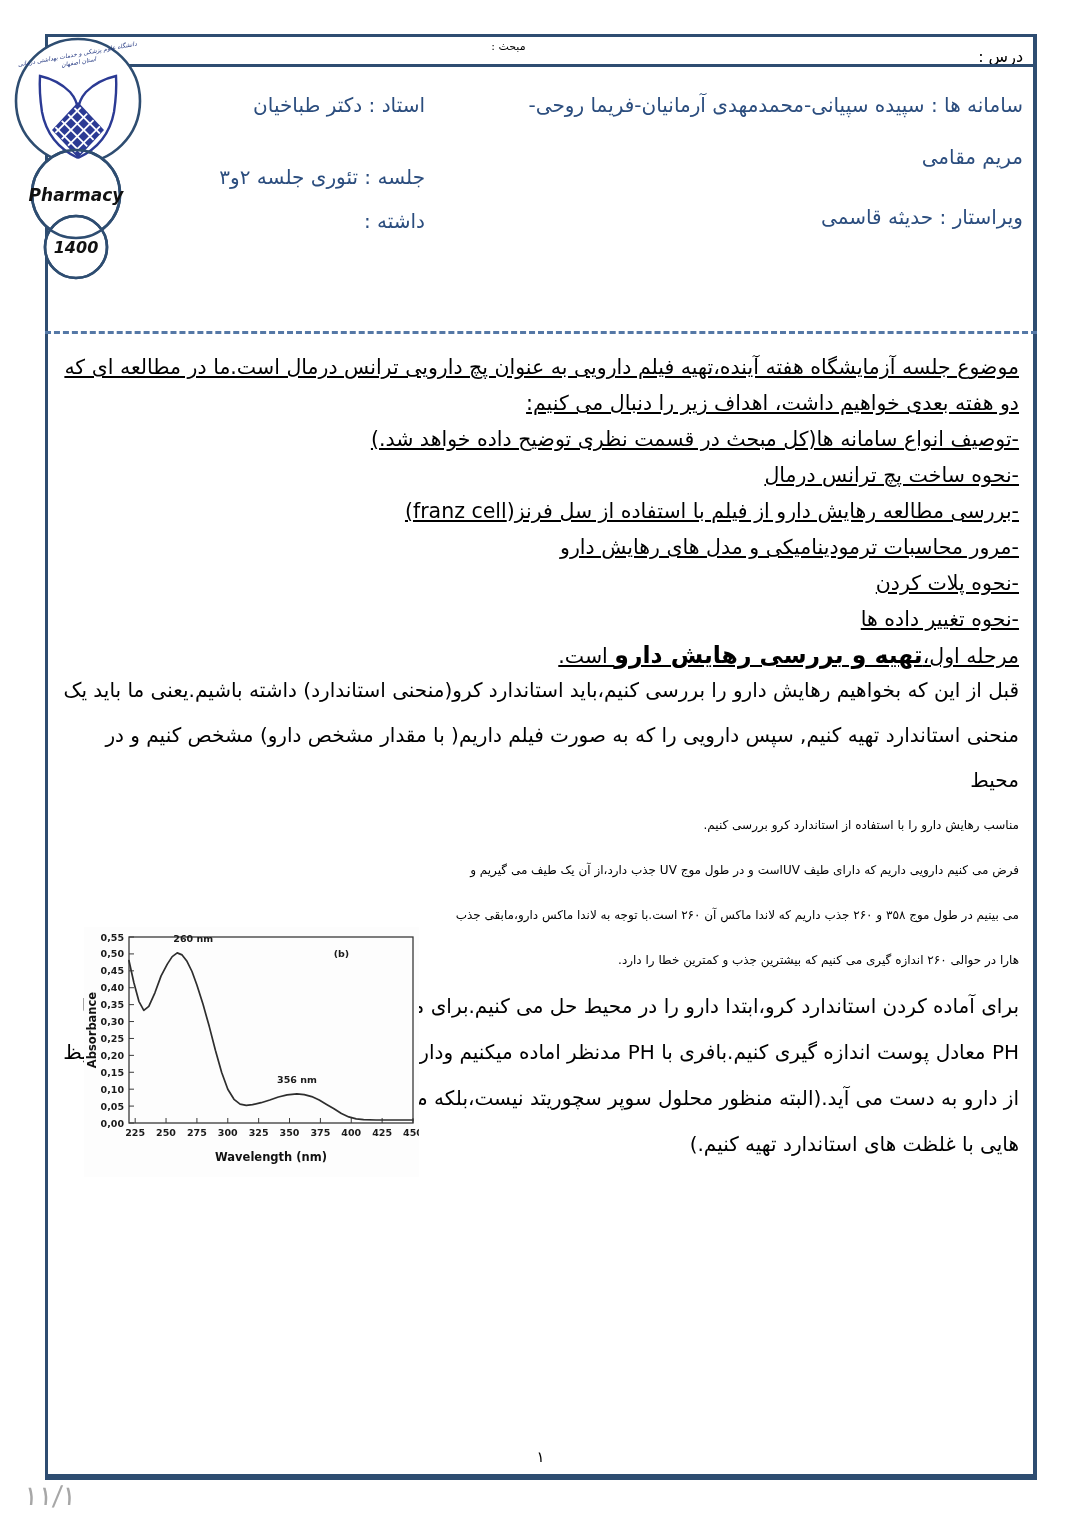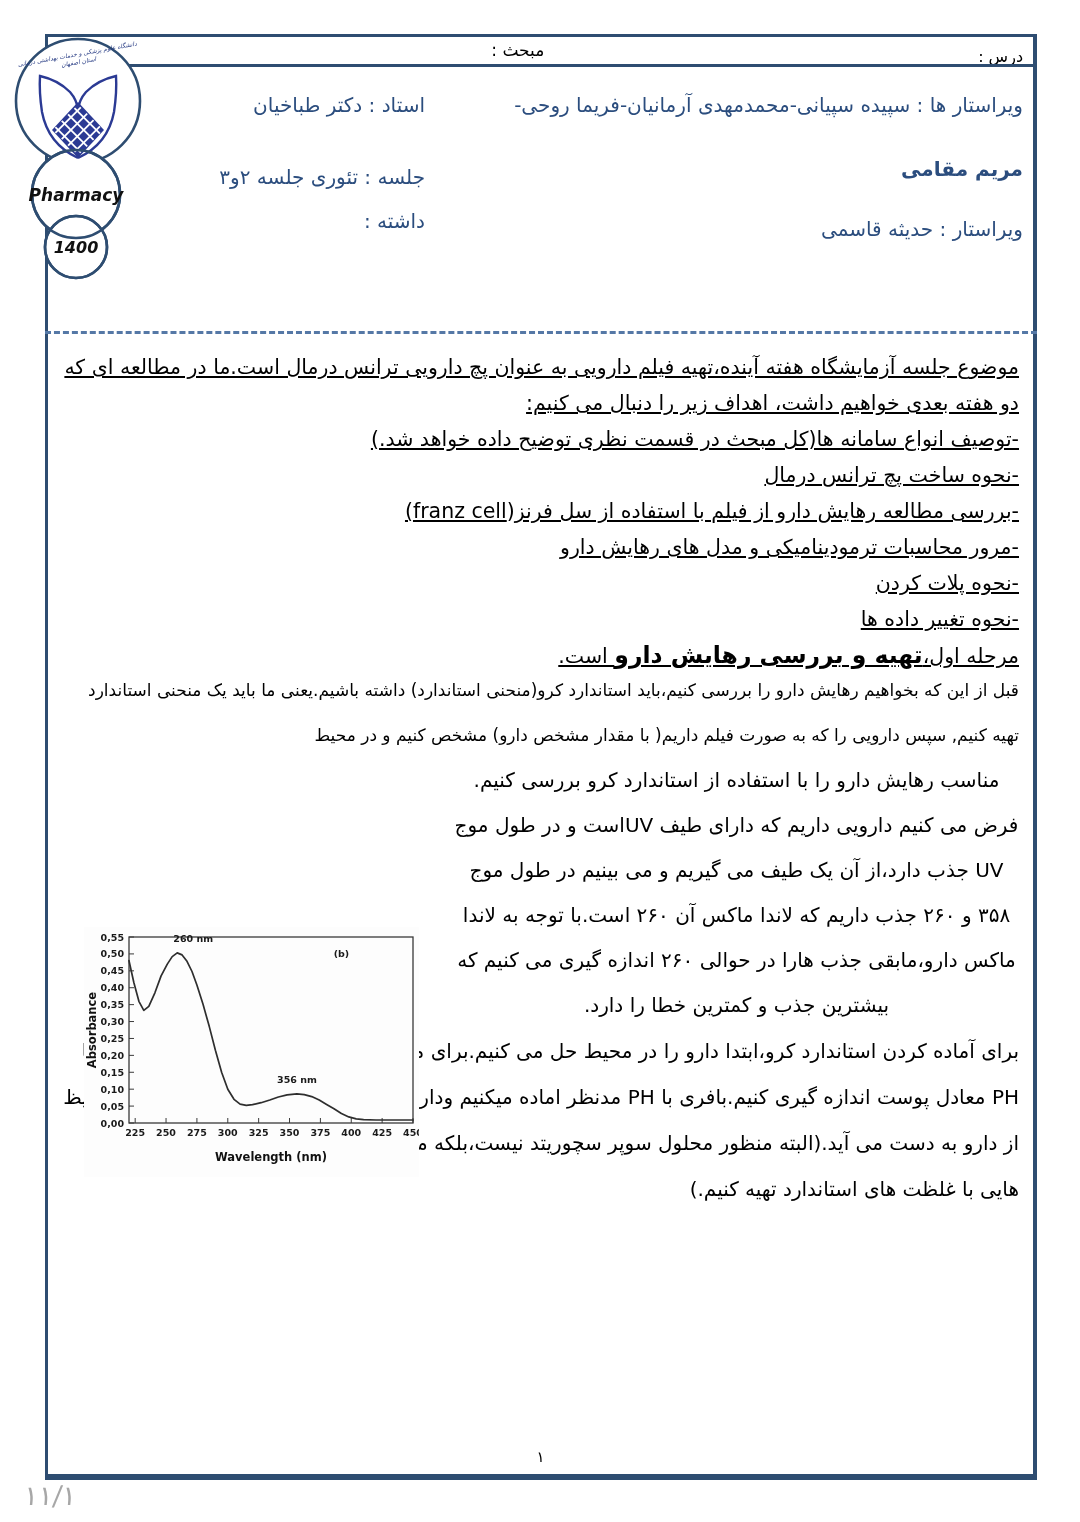--- a/index.html
+++ b/index.html
@@ -6,33 +6,33 @@
   body{
     width:1080px;height:1522px;background:#ffffff;position:relative;overflow:hidden;
     font-family:"DejaVu Sans",sans-serif;color:#000;
   }
   .frame{
     position:absolute;left:45px;top:34px;width:992px;height:1446px;box-sizing:border-box;
     border:3px solid #2e4d71;border-right-width:4px;border-bottom-width:6px;background:#fff;
   }
   .hdr-divider{position:absolute;top:27px;left:0;right:0;height:3px;background:#2e4d71;}
   .lbl-dars{position:absolute;top:10px;right:10px;font-size:16px;direction:rtl;}
-  .lbl-mabhas{position:absolute;top:3px;left:45%;font-size:17px;direction:rtl;}
+  .lbl-mabhas{position:absolute;top:3px;left:45%;font-size:11px;direction:rtl;}
   .hdr-right{position:absolute;top:56px;right:10px;text-align:right;direction:rtl;color:#2b4d7e;font-size:20px;}
-  .hdr-right .l2{margin-top:40px;font-weight:bold;}
+  .hdr-right .l2{margin-top:28px;}
   .hdr-right .l3{margin-top:36px;}
   .hdr-left{position:absolute;top:56px;right:608px;text-align:right;direction:rtl;color:#2b4d7e;font-size:20px;}
   .hdr-left .l2{margin-top:48px;}
   .hdr-left .l3{margin-top:20px;}
   .dashed{position:absolute;top:294px;left:-3px;right:-4px;border-top:3px dashed #5578a6;}
   .body-text{position:absolute;top:312px;left:14px;right:14px;direction:rtl;text-align:right;font-size:20.5px;}
   .p1,.bullet,.stage{line-height:36px;text-decoration:underline;}
-  .p2{line-height:45px;margin-top:-6px;font-size:17px;}
+  .p2{line-height:45px;margin-top:-6px;font-size:20px;}
   .wrap-region{margin-left:392px;}
-  .p2b,.p3{line-height:45px;font-size:20px;text-align:center;}
+  .p2b,.p3{line-height:45px;font-size:12px;}
   .p4{line-height:46px;font-size:20px;}
   .stage .bold{font-weight:bold;font-size:23.5px;}
   .chart{position:absolute;top:578px;left:22px;width:335px;height:250px;direction:ltr;background:#fdfdfd;}
   .chart svg{display:block;}
   .tick{font:bold 9.5px "DejaVu Sans",sans-serif;fill:#1a1a1a;}
   .ann{font:bold 9.5px "DejaVu Sans",sans-serif;fill:#1a1a1a;}
   .axis{font:bold 11.5px "DejaVu Sans",sans-serif;fill:#111;}
   .page-num{position:absolute;bottom:8px;left:0;right:0;text-align:center;font-size:15px;}
   .logo{position:absolute;left:12px;top:30px;width:135px;height:252px;z-index:5;}
   .sheet-num{position:absolute;left:24px;top:1480px;color:#a7a7a7;font-size:27px;transform:skewX(-6deg);letter-spacing:1px;direction:ltr;}
@@ -40,21 +40,21 @@
 </head>
 <body>
 
 <div class="frame">
 
   <span class="lbl-dars">درس :</span>
   <span class="lbl-mabhas">مبحث :</span>
   <div class="hdr-divider"></div>
 
   <div class="hdr-right">
-    <div>ویراستار ها : سپیده سپیانی-محمدمهدی آرمانیان-فریما روحی-</div>
+    <div>سامانه ها : سپیده سپیانی-محمدمهدی آرمانیان-فریما روحی-</div>
     <div class="l2">مریم مقامی</div>
     <div class="l3">ویراستار : حدیثه قاسمی</div>
   </div>
 
   <div class="hdr-left">
     <div>استاد : دکتر طباخیان</div>
     <div class="l2">جلسه : تئوری جلسه ۲و۳</div>
     <div class="l3">داشته :</div>
   </div>
 

